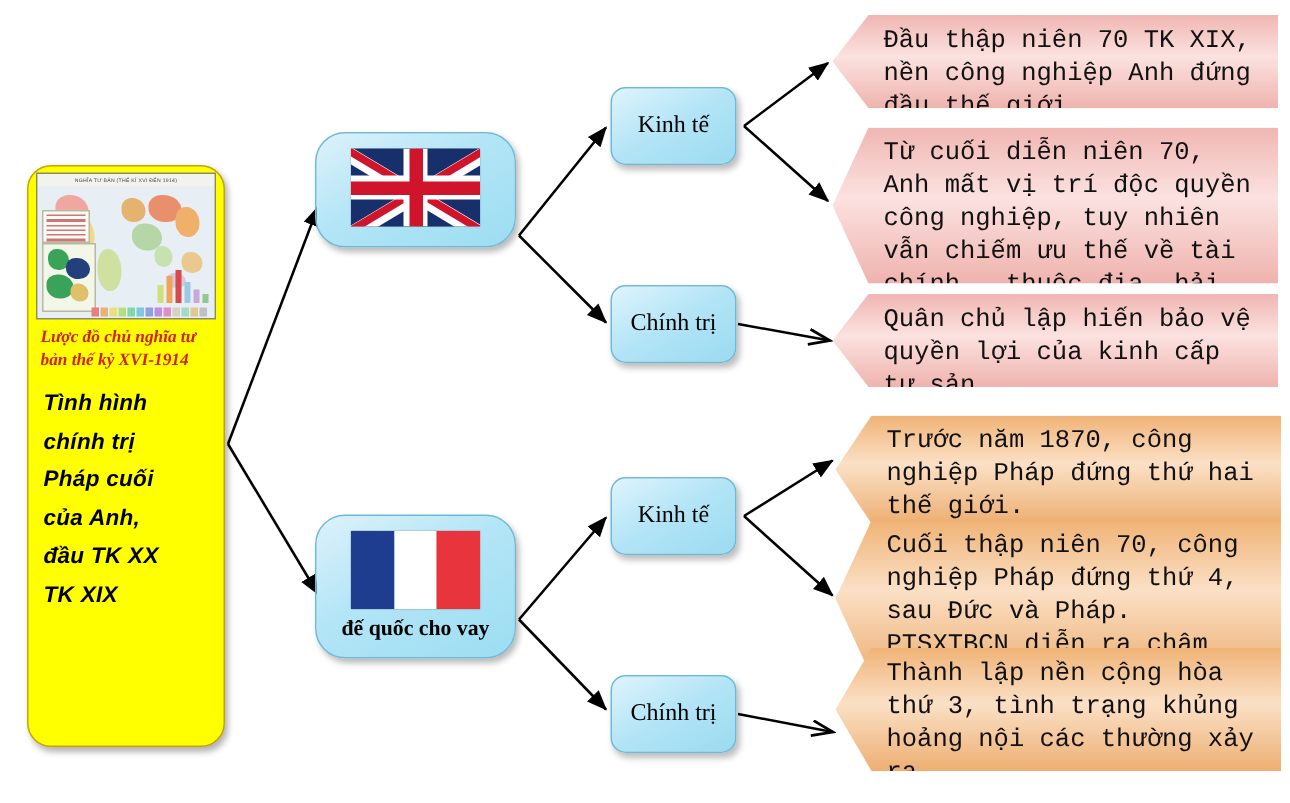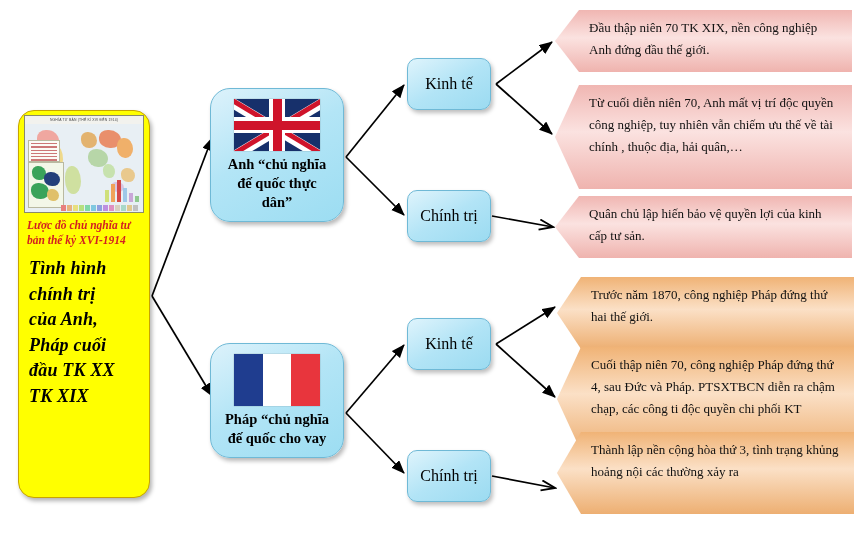--- a/index.html
+++ b/index.html
@@ -82,24 +82,24 @@
     color: #d32020;
     font-family: "Liberation Serif", serif;
     font-style: italic;
     font-weight: bold;
     font-size: 11.5px;
     line-height: 15px;
   }
   .root-text {
     margin: 8px 0 0 10px;
     color: #000000;
-    font-family: Liberation Serif, serif;
+    font-family: Liberation Sans, sans-serif;
     font-style: italic;
     font-weight: bold;
-    font-size: 18px;
+    font-size: 15px;
     line-height: 25.5px;
     letter-spacing: 0.2px;
   }
 
   
   .country-node {
     position: absolute;
     width: 134px;
     background: linear-gradient(150deg, #ddf2fb 0%, #b3e5f6 45%, #9cddf2 100%);
     border: 1.4px solid #6fb9d6;
@@ -156,22 +156,22 @@
   }
   #topic-uk-eco { left: 407px; top: 58px; }
   #topic-uk-pol { left: 407px; top: 190px; }
   #topic-fr-eco { left: 407px; top: 318px; }
   #topic-fr-pol { left: 407px; top: 450px; }
 
   
   .callout {
     position: absolute;
     box-sizing: border-box;
-    font-family: Liberation Serif, serif;
-    font-size: 13px;
+    font-family: Liberation Mono, monospace;
+    font-size: 17px;
     line-height: 22px;
     color: #111;
     padding: 7px 10px 6px 34px;
     clip-path: polygon(24px 0, 100% 0, 100% 100%, 24px 100%, 0 50%);
     filter: drop-shadow(2px 3px 2px rgba(0,0,0,0.30));
   }
   .callout.pink {
     background: linear-gradient(180deg, #f0b6b2 0%, #fbe2e0 45%, #efb3ae 100%);
   }
   .callout.orange {
@@ -275,53 +275,47 @@
         <s style="left:54px; background:#d8d0c0;"></s>
         <s style="left:60px; background:#a8d8c8;"></s>
         <s style="left:66px; background:#e0c890;"></s>
         <s style="left:72px; background:#c0c0c0;"></s>
       </div>
     </div>
     <div class="root-caption">Lược đồ chủ nghĩa tư bản thế kỷ XVI-1914</div>
     <div class="root-text">
       <div>Tình hình</div>
       <div>chính trị</div>
+      <div>Pháp cuối</div>
       <div>của Anh,</div>
-      <div>Pháp cuối</div>
       <div>đầu TK XX</div>
       <div>TK XIX</div>
     </div>
   </div>
 
   <div class="country-node" id="node-uk">
     <div class="flag flag-uk">
       <div class="d" style="transform:rotate(31deg);"></div>
       <div class="d" style="transform:rotate(-31deg);"></div>
       <div class="d2" style="transform:rotate(31deg);"></div>
       <div class="d2" style="transform:rotate(-31deg);"></div>
       <div class="cross-w-v"></div>
       <div class="cross-w-h"></div>
       <div class="cross-r-v"></div>
       <div class="cross-r-h"></div>
     </div>
-    <div class="country-label">
-      <div>Anh “chủ nghĩa</div>
-      <div>đế quốc thực</div>
-      <div>dân”</div>
-    </div>
   </div>
 
   <div class="country-node" id="node-fr">
     <div class="flag flag-fr">
       <span style="background:#1f3d8f;"></span>
       <span style="background:#ffffff;"></span>
       <span style="background:#e8353d;"></span>
     </div>
     <div class="country-label">
-      <div>Pháp “chủ nghĩa</div>
       <div>đế quốc cho vay</div>
     </div>
   </div>
 
   <div class="topic-box" id="topic-uk-eco">Kinh tế</div>
   <div class="topic-box" id="topic-uk-pol">Chính trị</div>
   <div class="topic-box" id="topic-fr-eco">Kinh tế</div>
   <div class="topic-box" id="topic-fr-pol">Chính trị</div>
 
   <div class="callout pink" id="msg-uk-eco-1">Đầu thập niên 70 TK XIX, nền công nghiệp Anh đứng đầu thế giới.</div>

